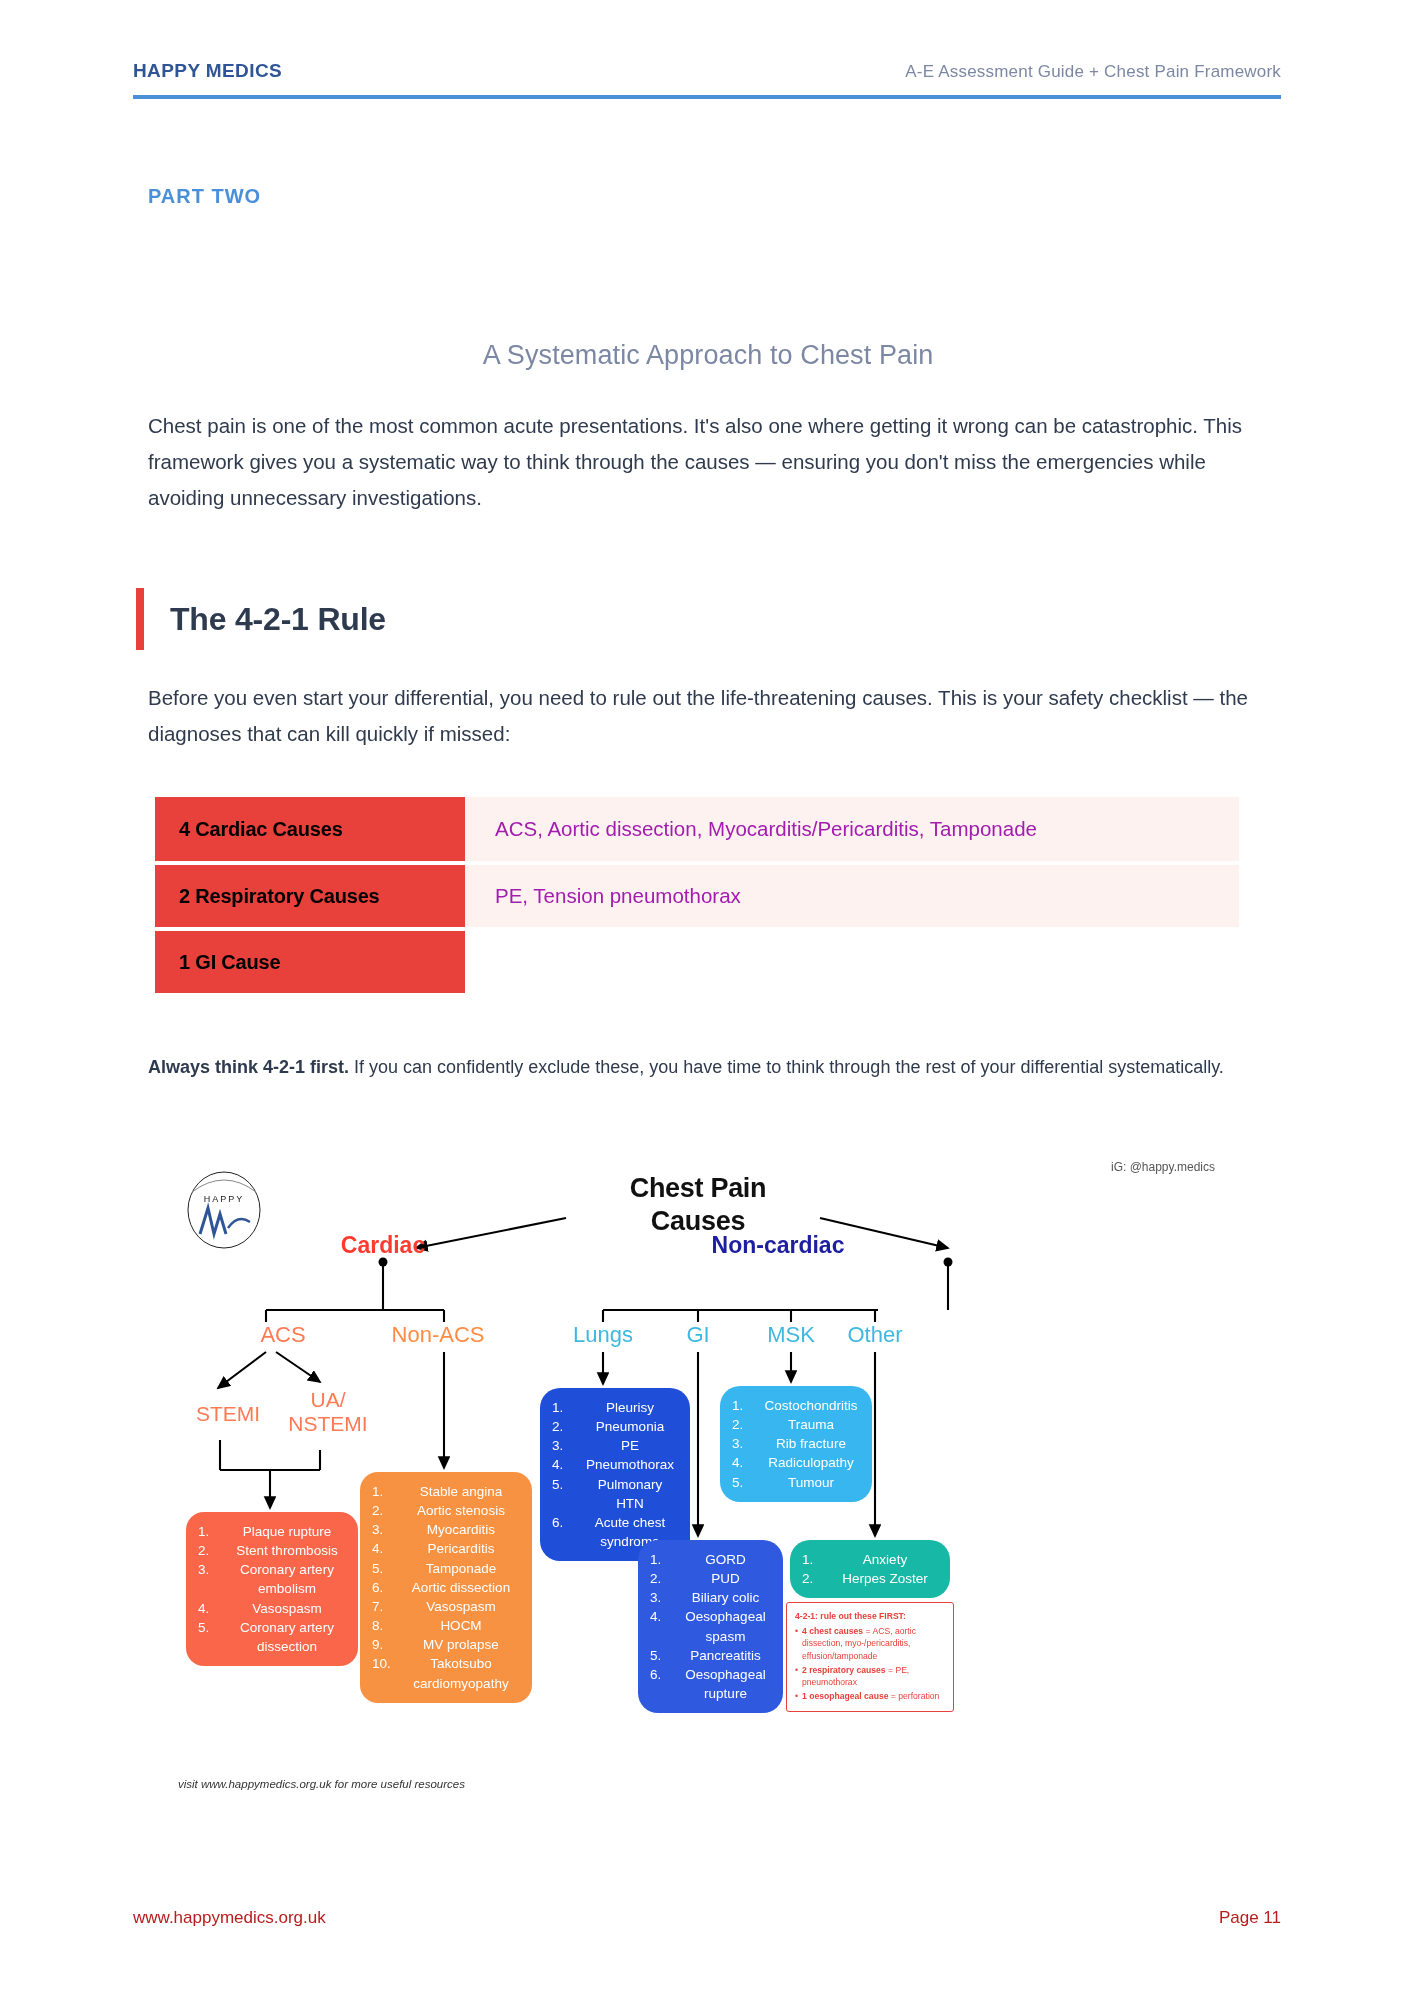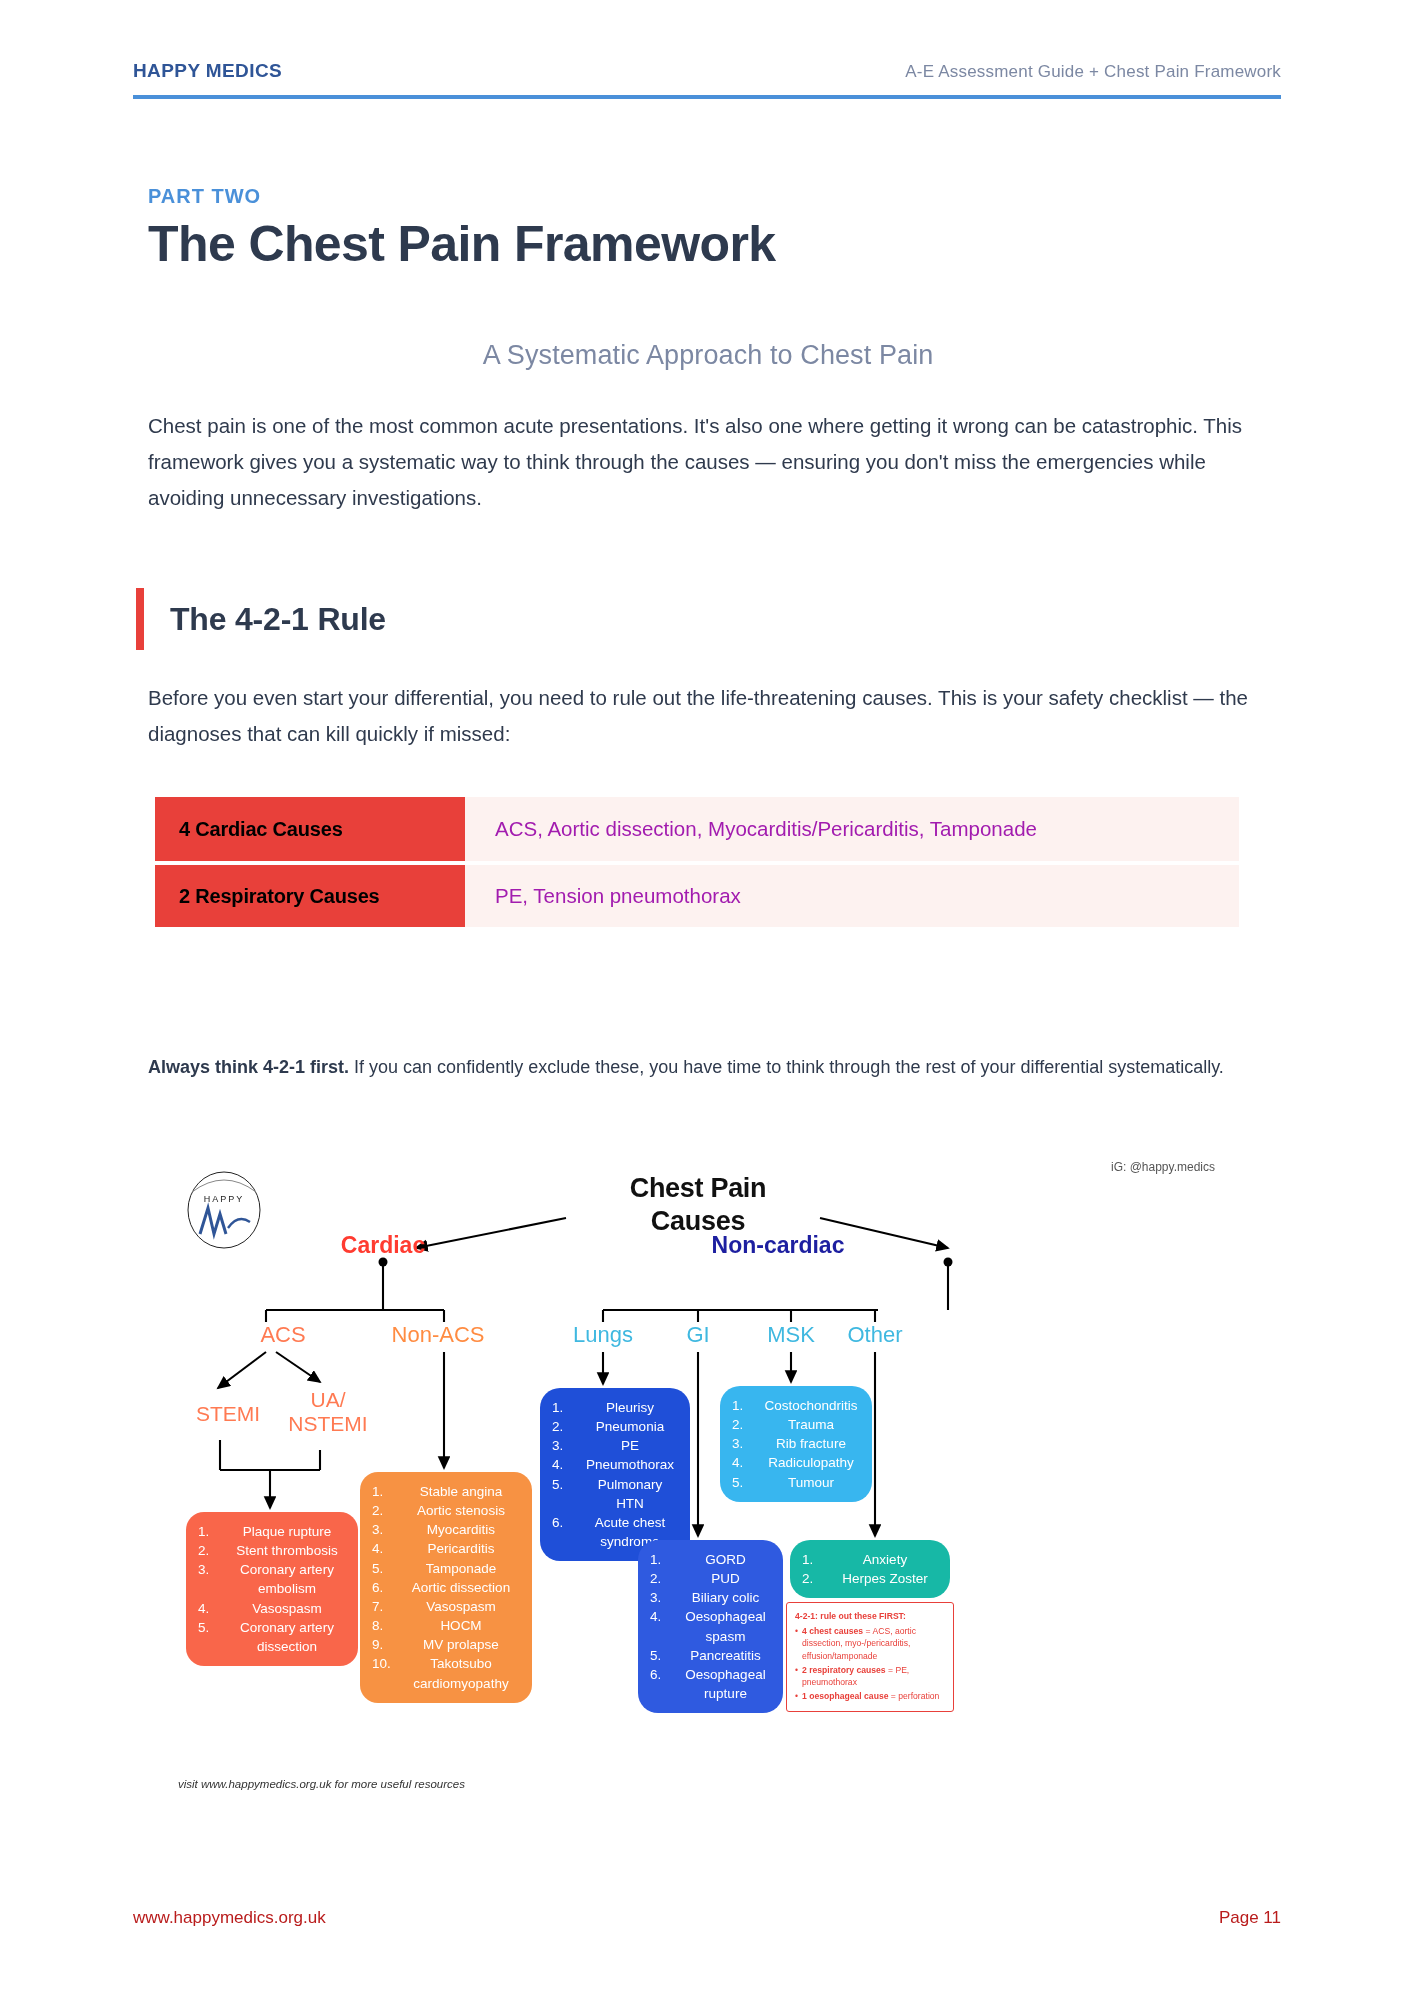--- a/index.html
+++ b/index.html
@@ -192,21 +192,20 @@
 <div class="page-header">
   <div class="hdr-row">
     <div class="brand">HAPPY MEDICS</div>
     <div class="hdr-right">A-E Assessment Guide + Chest Pain Framework</div>
   </div>
   <div class="hdr-rule"></div>
 </div>
 
 <div class="title-block">
   <div class="eyebrow">PART TWO</div>
-  <h1 class="main-title">The Chest Pain Framework</h1>
 </div>
 <div class="subtitle">A Systematic Approach to Chest Pain</div>
 
 <p class="intro">Chest pain is one of the most common acute presentations. It's also one where getting it wrong can be catastrophic. This framework gives you a systematic way to think through the causes — ensuring you don't miss the emergencies while avoiding unnecessary investigations.</p>
 
 <div class="sec-heading">
   <div class="sec-bar"></div>
   <div class="sec-text">The 4-2-1 Rule</div>
 </div>
 
@@ -215,20 +214,21 @@
 <div class="rule-table">
   <div class="rule-row r1">
     <div class="rule-key">4 Cardiac Causes</div>
     <div class="rule-val">ACS, Aortic dissection, Myocarditis/Pericarditis, Tamponade</div>
   </div>
   <div class="rule-row r2">
     <div class="rule-key">2 Respiratory Causes</div>
     <div class="rule-val">PE, Tension pneumothorax</div>
   </div>
   <div class="rule-row r3">
+    <div class="rule-key">1 GI Cause</div>
   </div>
 </div>
 
 <p class="closing"><b>Always think 4-2-1 first.</b><span> If you can confidently exclude these, you have time to think through the rest of your differential systematically.</span></p>
 
 <div class="diagram">
 
   <svg class="wires" viewBox="0 0 1125 680">
     <defs>
       <marker id="ah" markerWidth="7" markerHeight="7" refX="5.6" refY="3" orient="auto">

